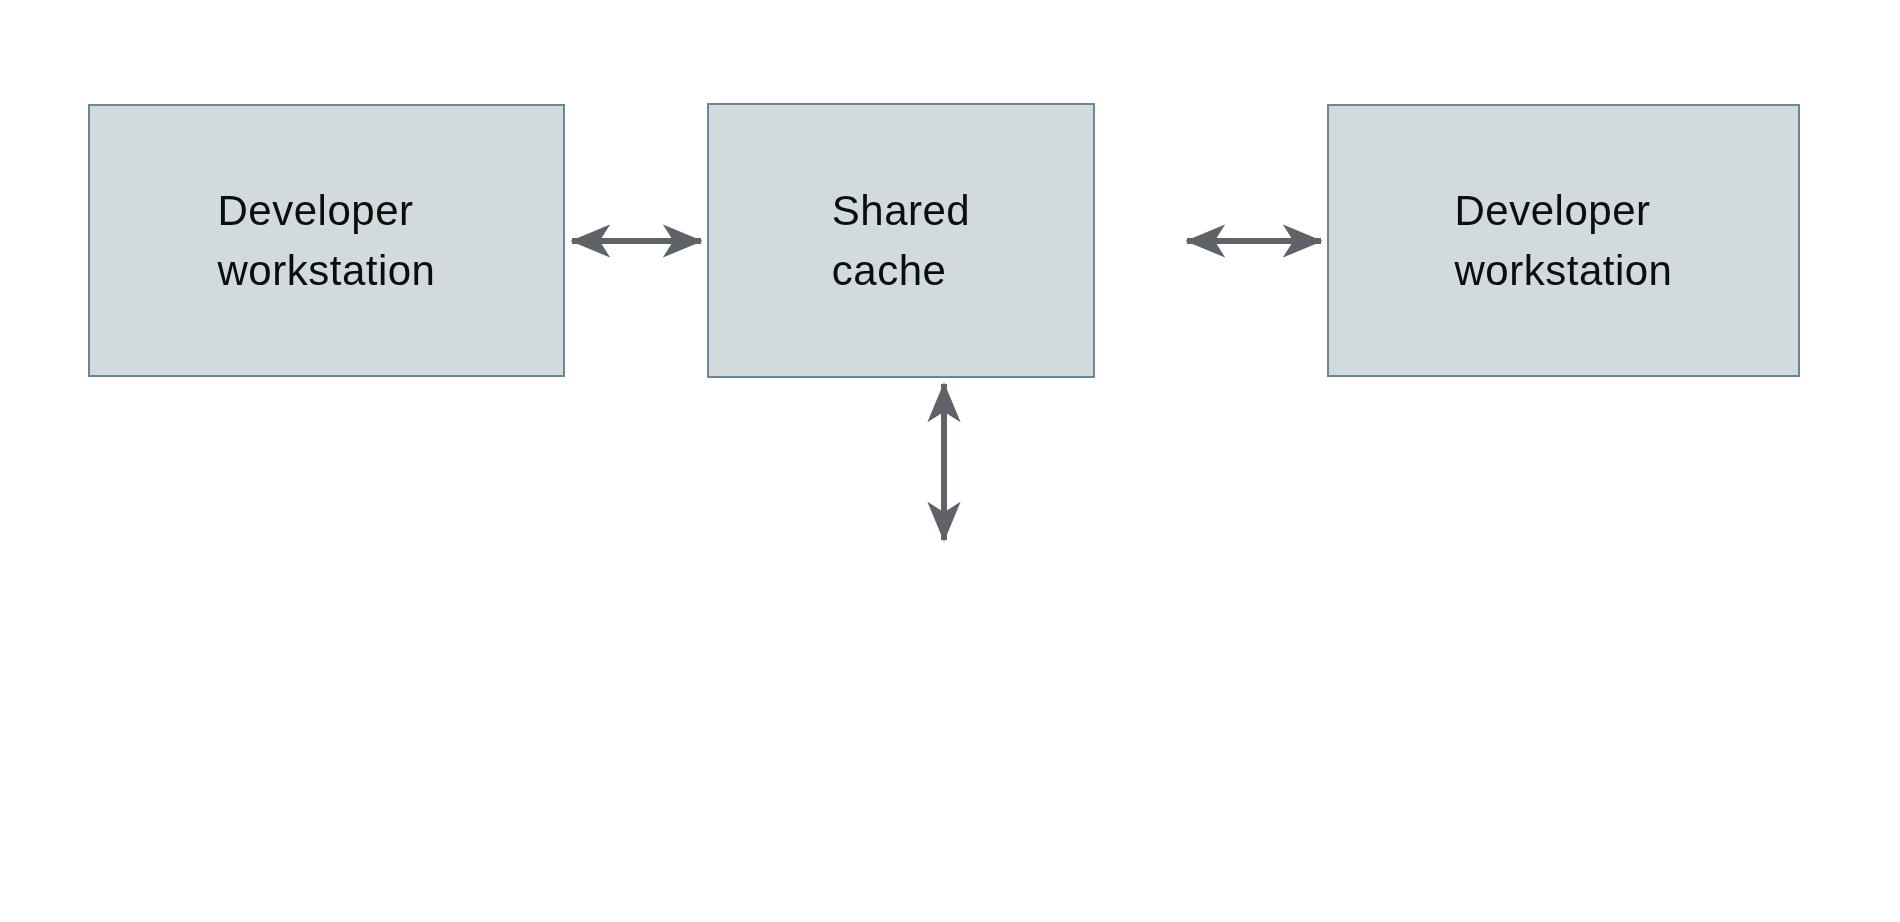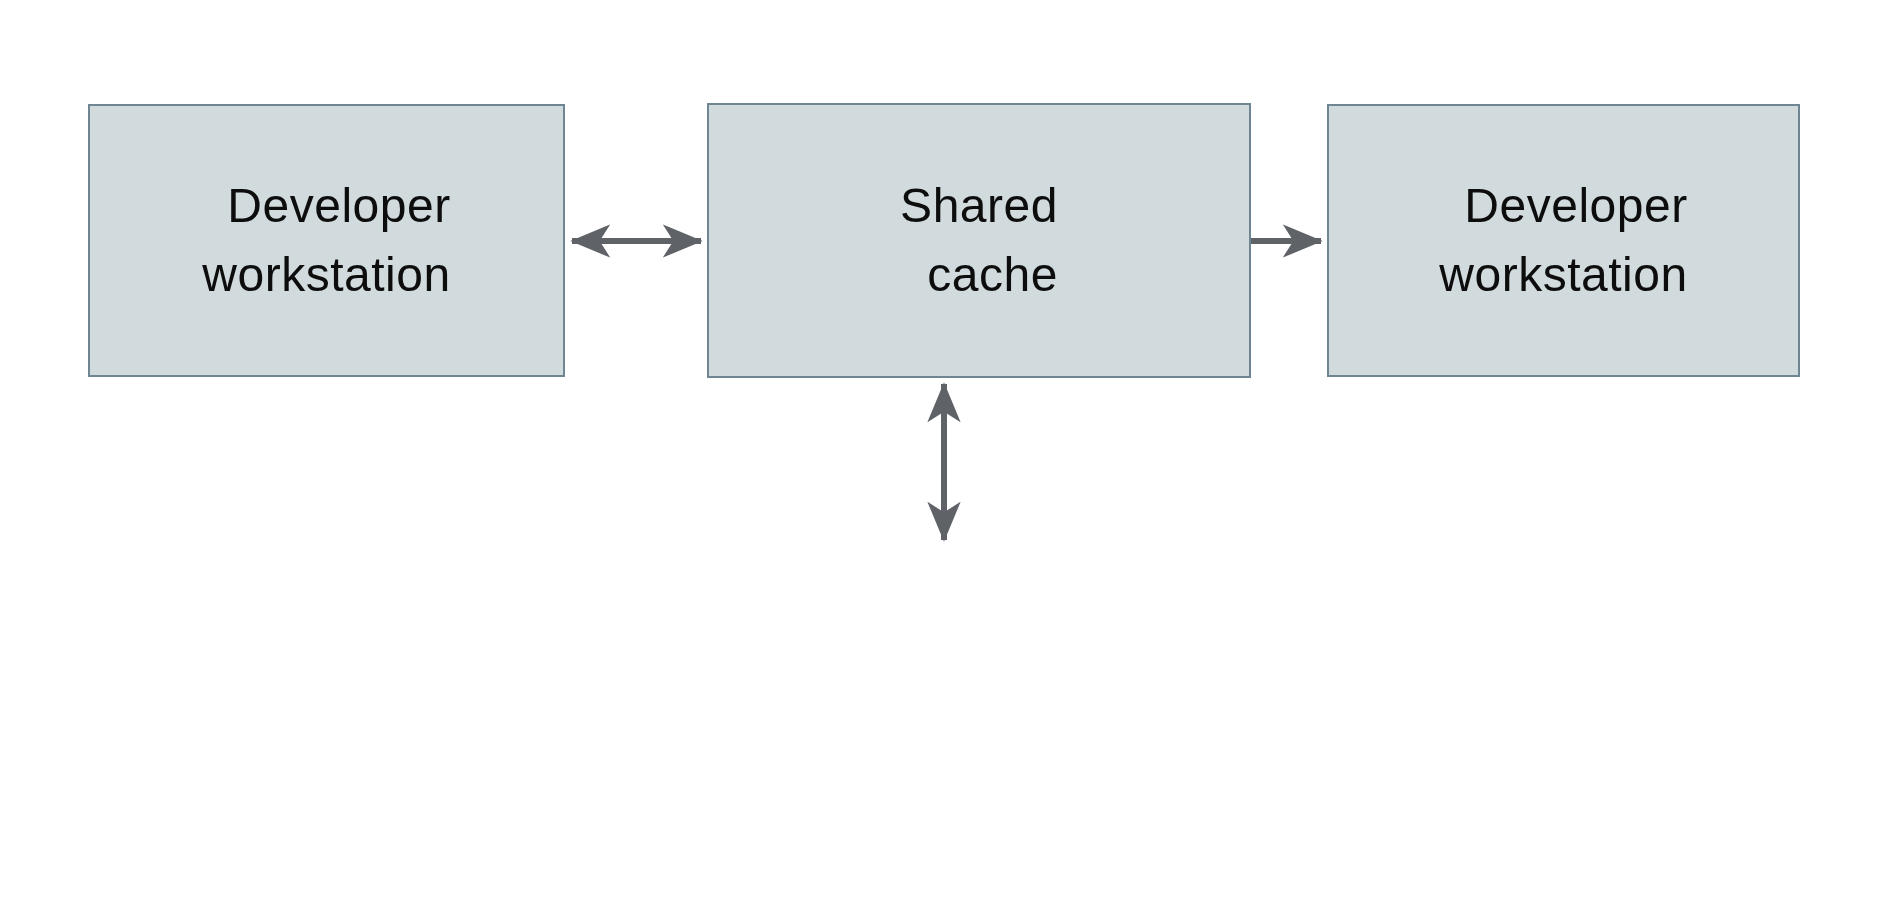--- a/index.html
+++ b/index.html
@@ -27,29 +27,29 @@
     position: absolute;
     box-sizing: border-box;
     background: #d1dadd;
     border: 2px solid #6f8692;
     display: flex;
     align-items: center;
     justify-content: center;
   }
   .node-label {
     white-space: pre-line;
-    text-align: right;
+    text-align: left;
     color: #0d0d0d;
-    font-size: 48px;
+    font-size: 42px;
     line-height: 1.42;
     font-weight: 400;
     letter-spacing: 0.5px;
   }
   #node-dev-left   { left: 88px;   top: 104px; width: 477px; height: 273px; }
-  #node-cache      { left: 707px;  top: 103px; width: 544px; height: 275px; }
+  #node-cache      { left: 707px;  top: 103px; width: 388px; height: 275px; }
   #node-dev-right  { left: 1327px; top: 104px; width: 473px; height: 273px; }
   #node-ci-server  { left: 708px;  top: 545px; width: 474px; height: 275px; }
 </style>
 </head>
 <body>
 
 <div class="canvas">
 
   <svg class="connector-layer" width="1900" height="922" viewBox="0 0 1900 922" xmlns="http://www.w3.org/2000/svg">
     <defs>

